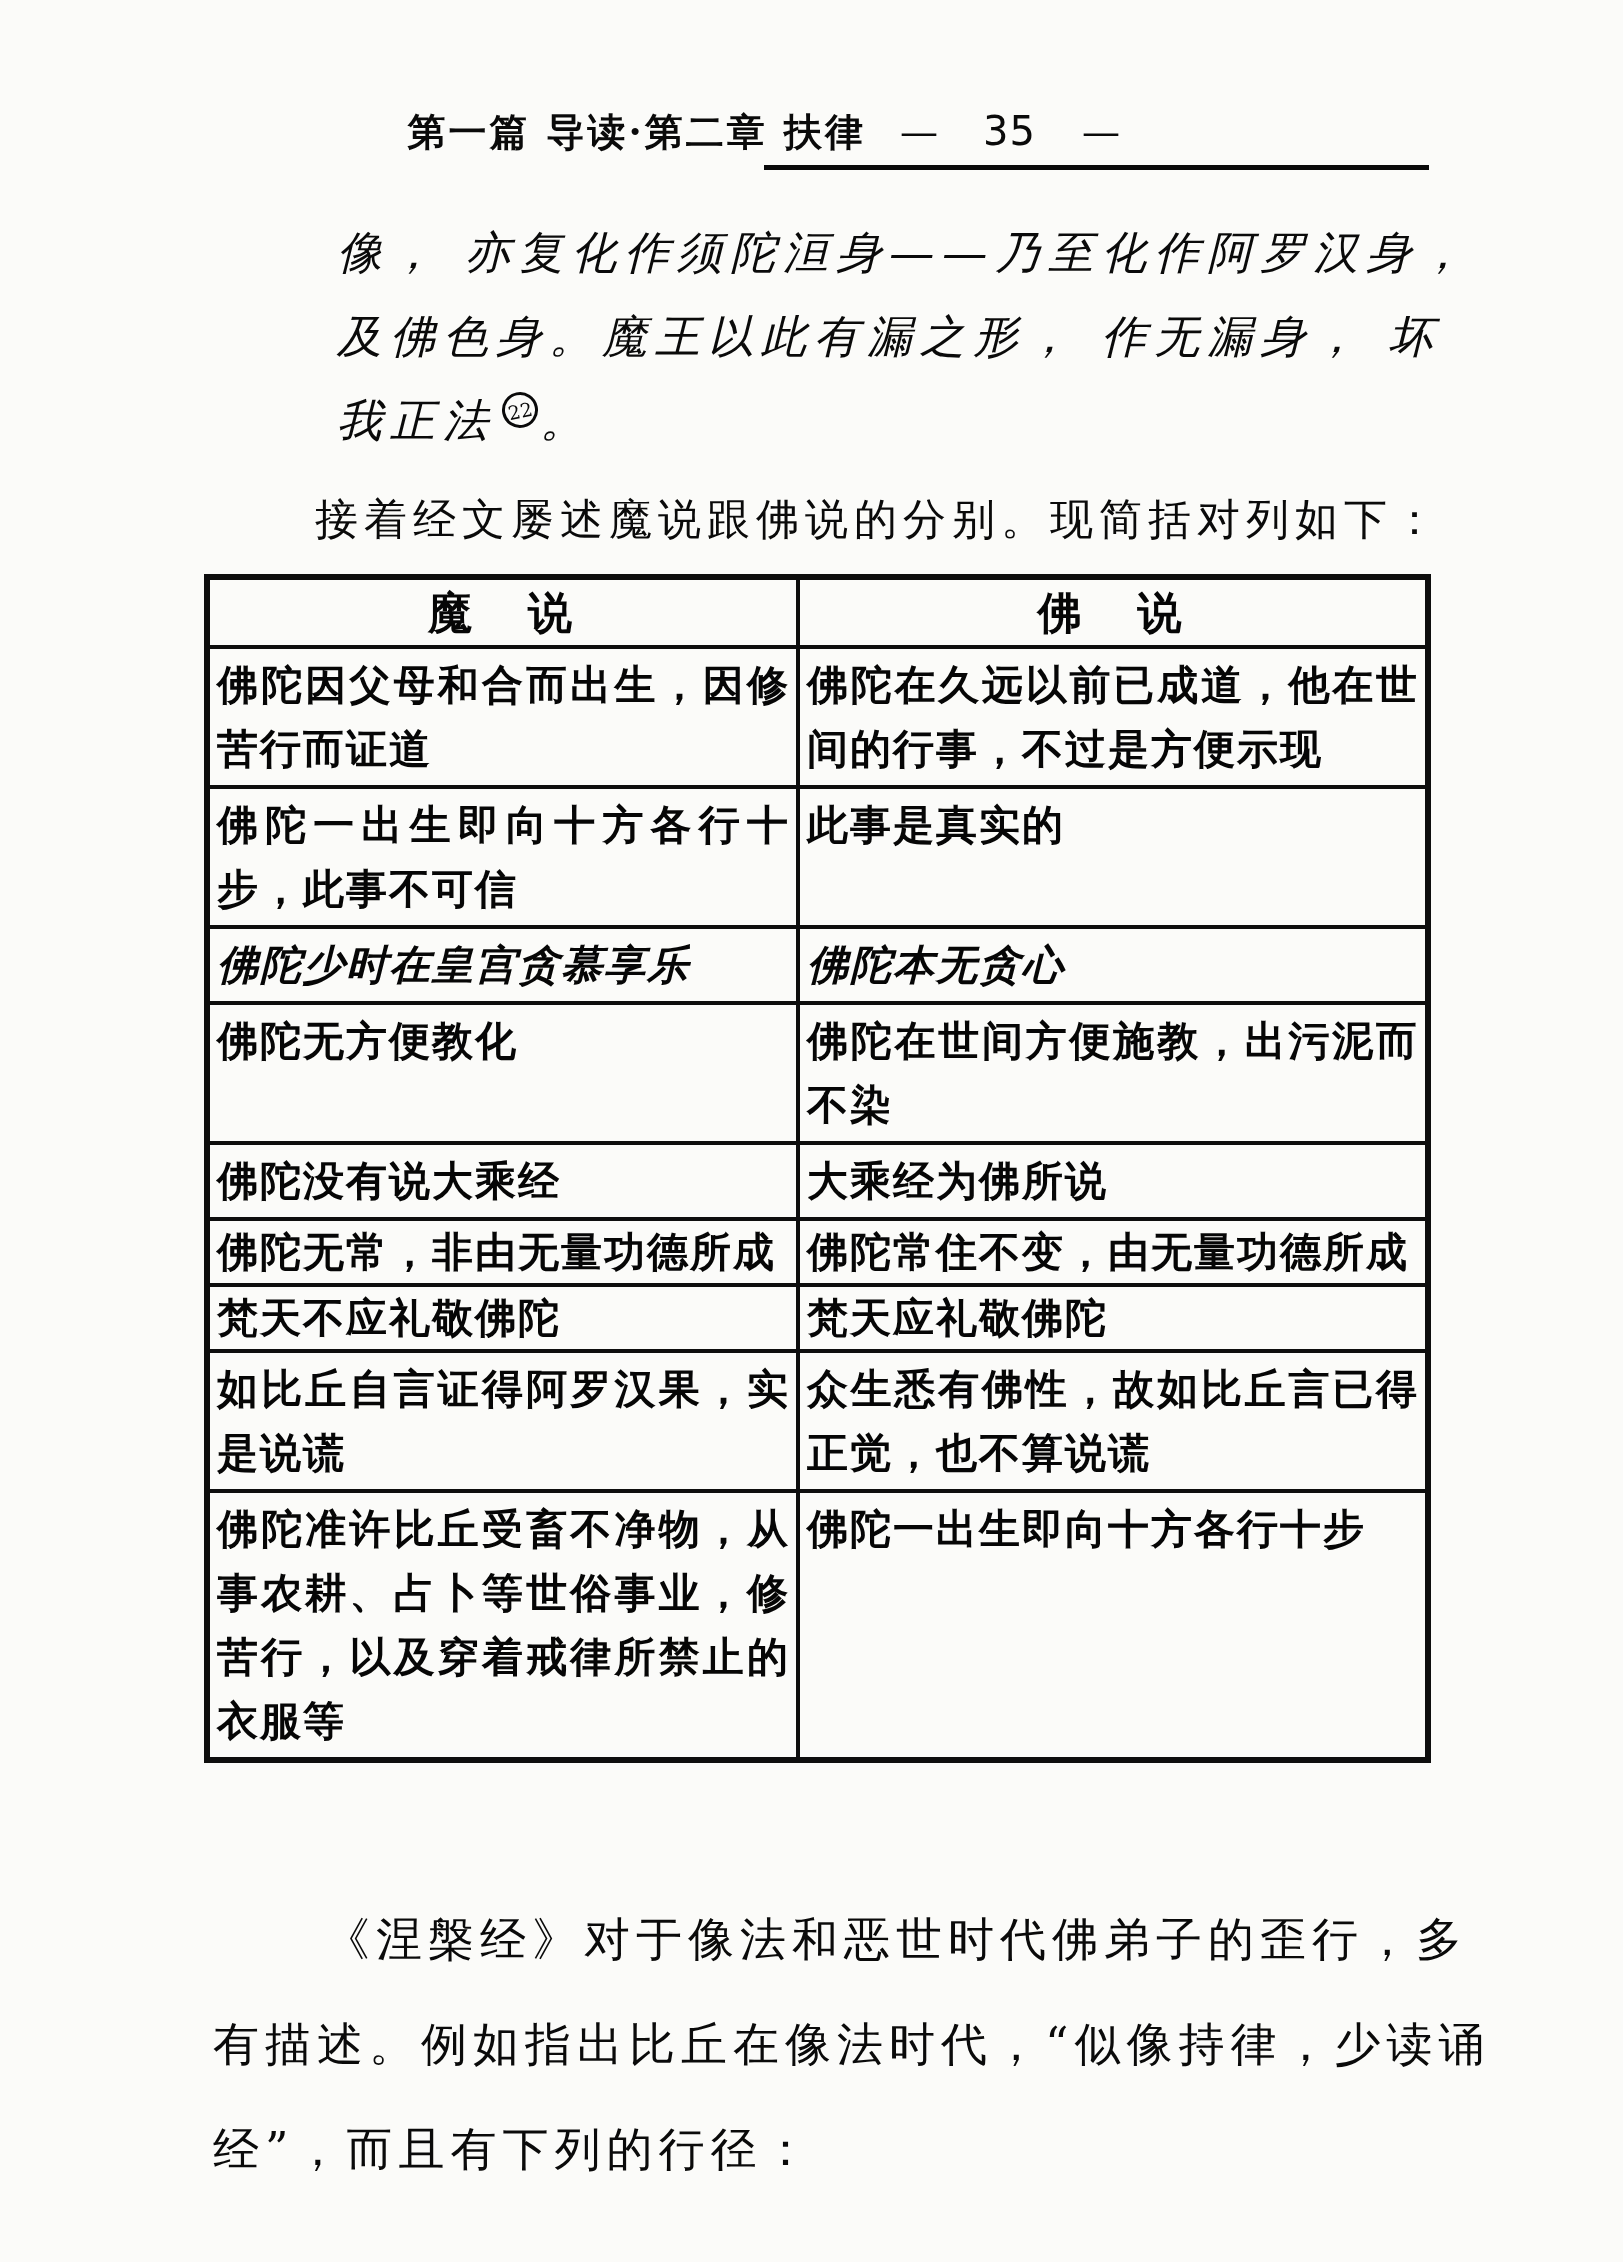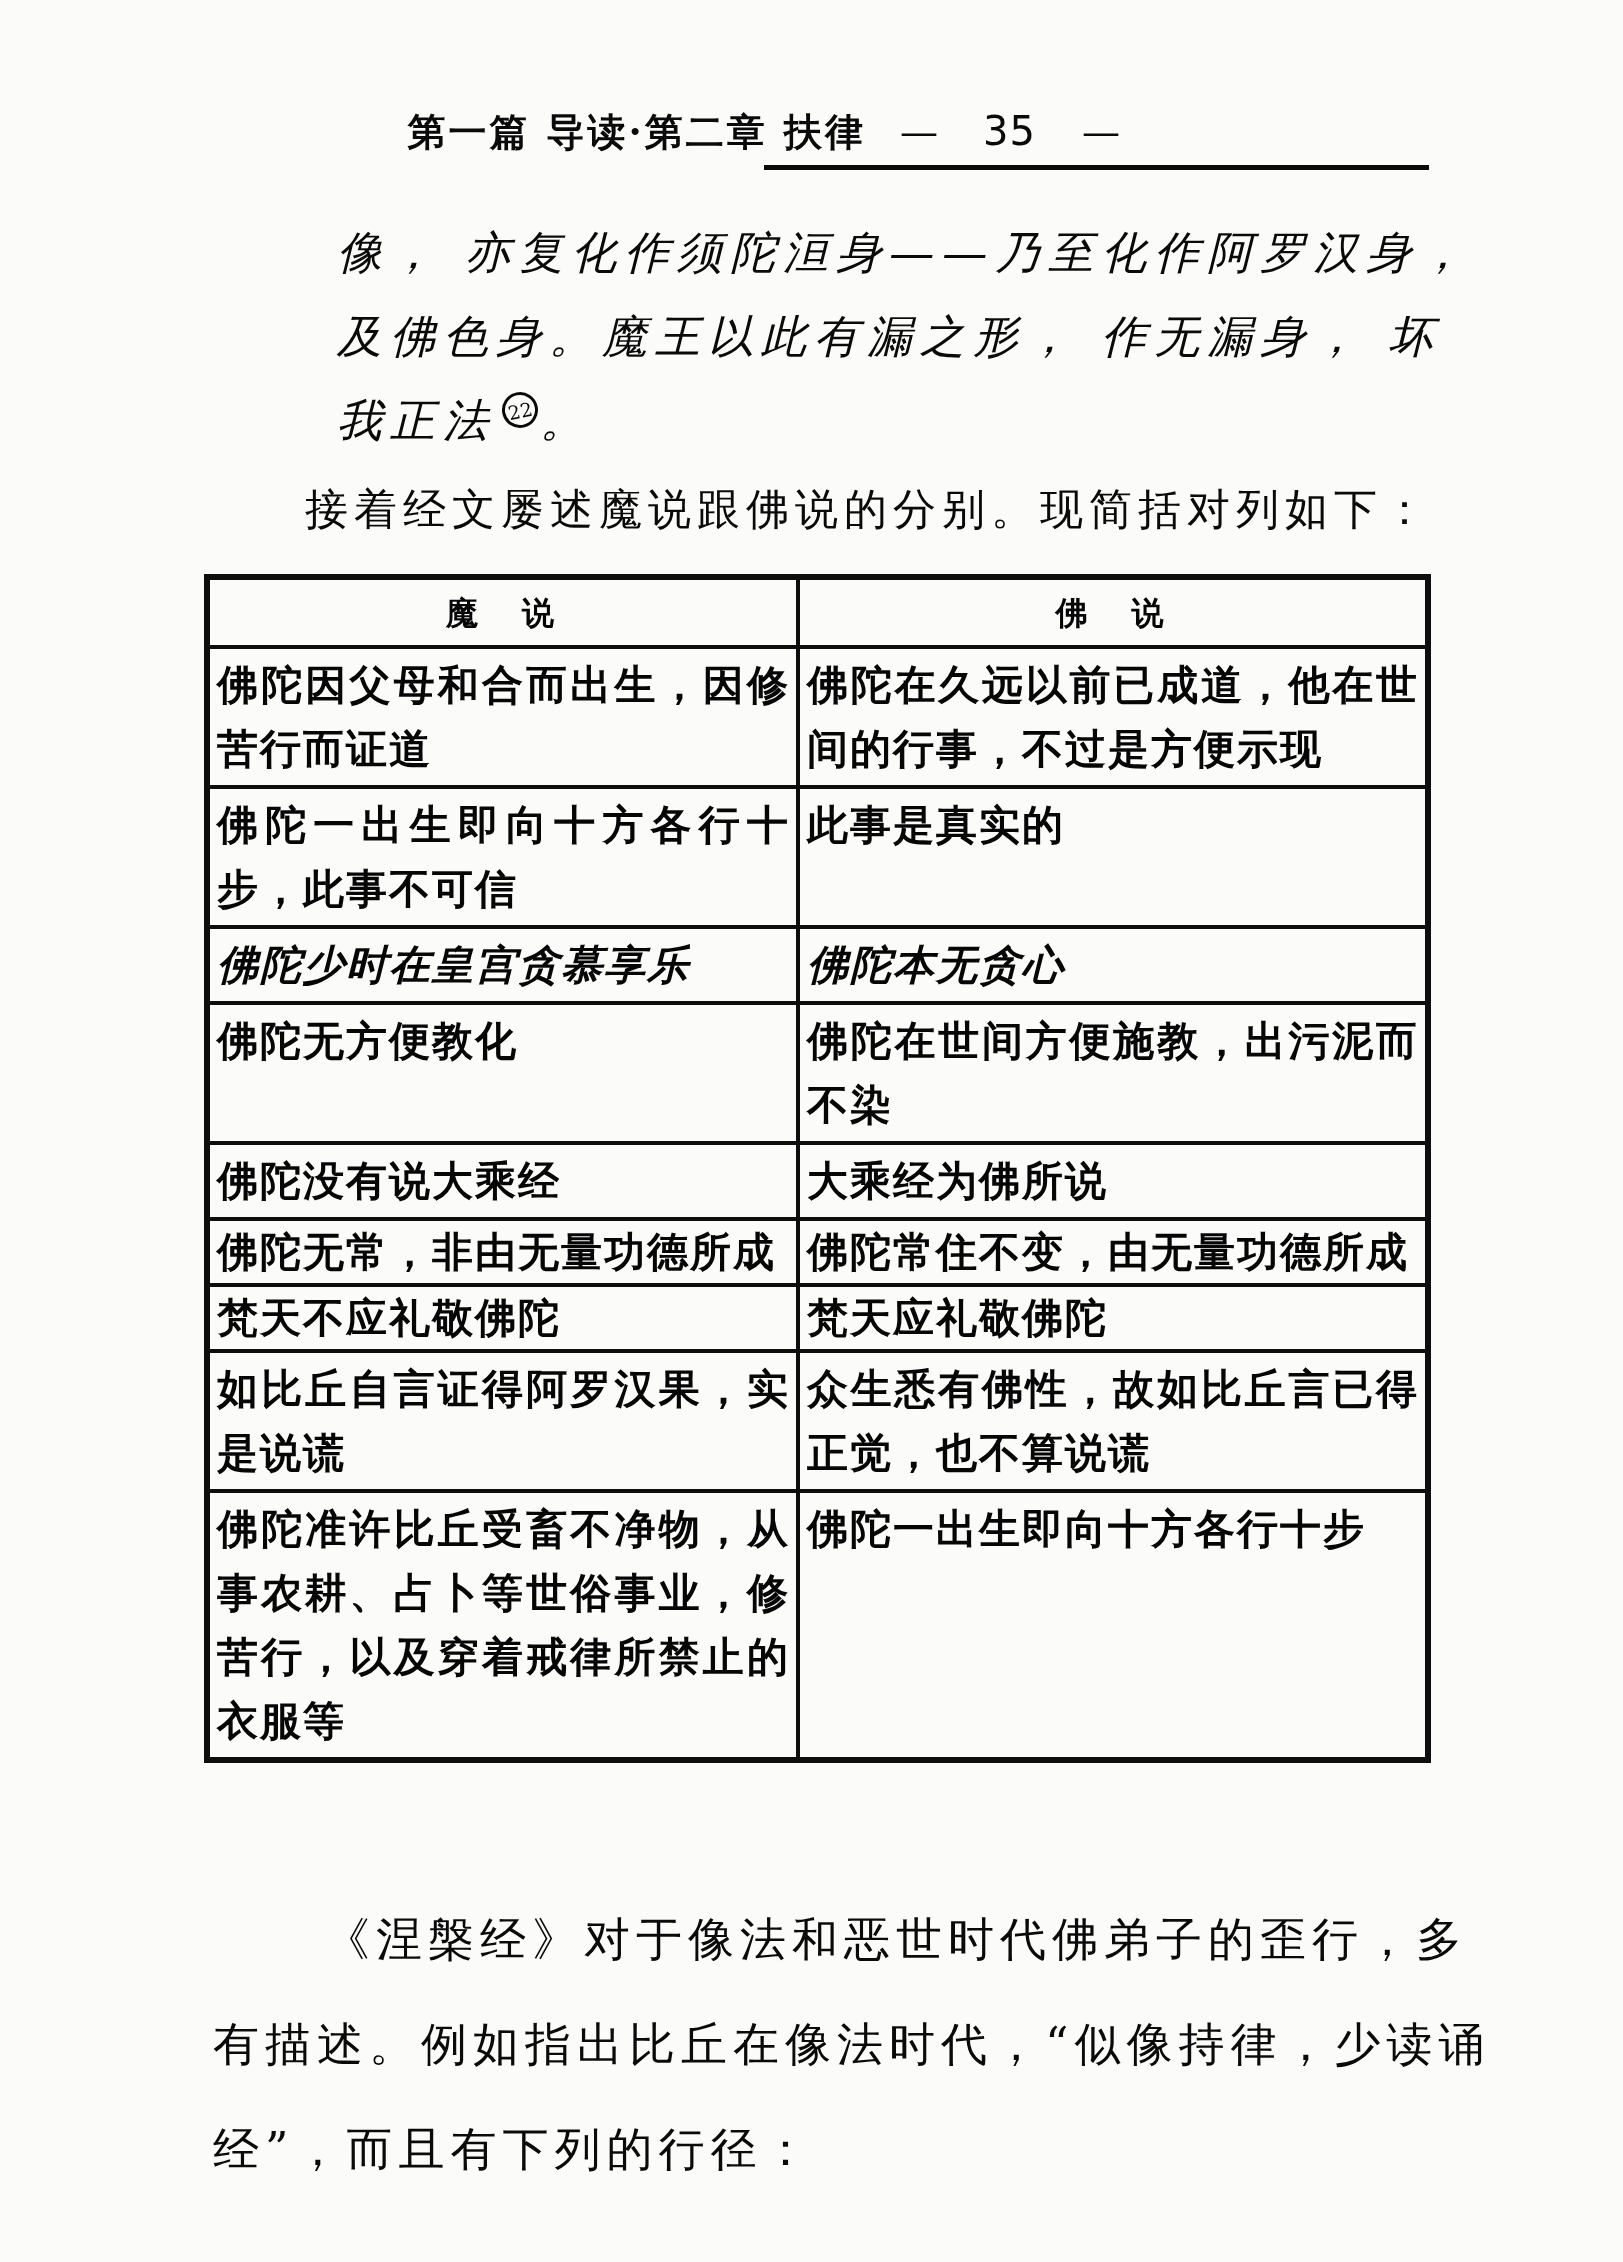--- a/index.html
+++ b/index.html
@@ -43,21 +43,21 @@
     border: 3px solid #0a0a0a; border-radius: 50%;
     font-style: normal; font-size: 19px; line-height: 32px;
     text-align: center; letter-spacing: 0;
     vertical-align: 18px; margin: 0 2px 0 6px;
     transform: rotate(-12deg);
   }
 
   
   .intro {
     position: absolute; top: 476px; left: 303px; width: 1194px;
-    margin: 2px; font-size: 43px; line-height: 62px;
+    margin: 12px; font-size: 43px; line-height: 62px;
     letter-spacing: 6px; font-weight: 500; white-space: nowrap;
   }
 
   
   table.cmp {
     position: absolute; top: 574px; left: 204px;
     width: 1227px; border-collapse: collapse;
     table-layout: fixed;
     font-family: "DejaVu Sans", "Liberation Sans", sans-serif;
     font-weight: bold; font-size: 41px; color: #060606;
@@ -68,21 +68,21 @@
     border: 4px solid #0e0e0e;
     padding: 4px 6px 4px 7px;
     vertical-align: top;
     line-height: 64px;
     letter-spacing: 2px;
     text-align: justify;
   }
   table.cmp { border: 6px solid #0e0e0e; }
   table.cmp th {
     text-align: center; vertical-align: middle;
-    font-size: 32px; letter-spacing: 6px; padding: 0;
+    font-size: 44px; letter-spacing: 6px; padding: 0;
   }
   tr.hrow  { height: 70px; }
   tr.r1  { height: 131px; }
   tr.r2  { height: 129px; }
   tr.r3  { height: 70px; font-style: italic; }
   tr.r4  { height: 129px; }
   tr.r5  { height: 72px; }
   tr.r6  { height: 60px; }
   tr.r7  { height: 62px; }
   tr.r8  { height: 135px; }

